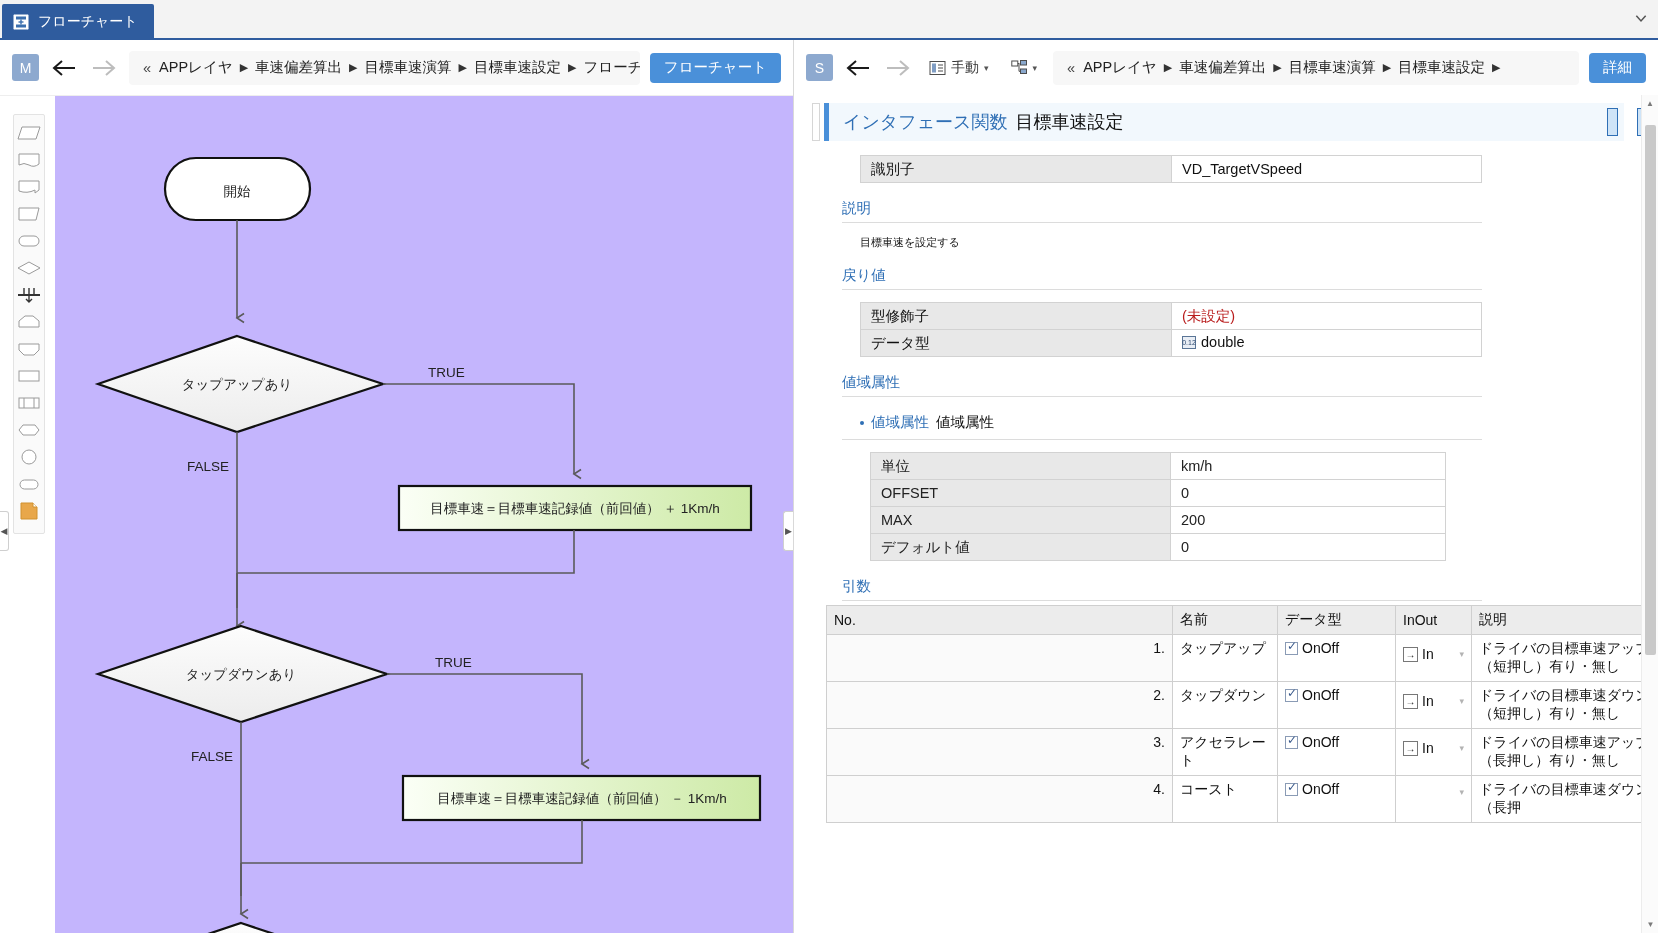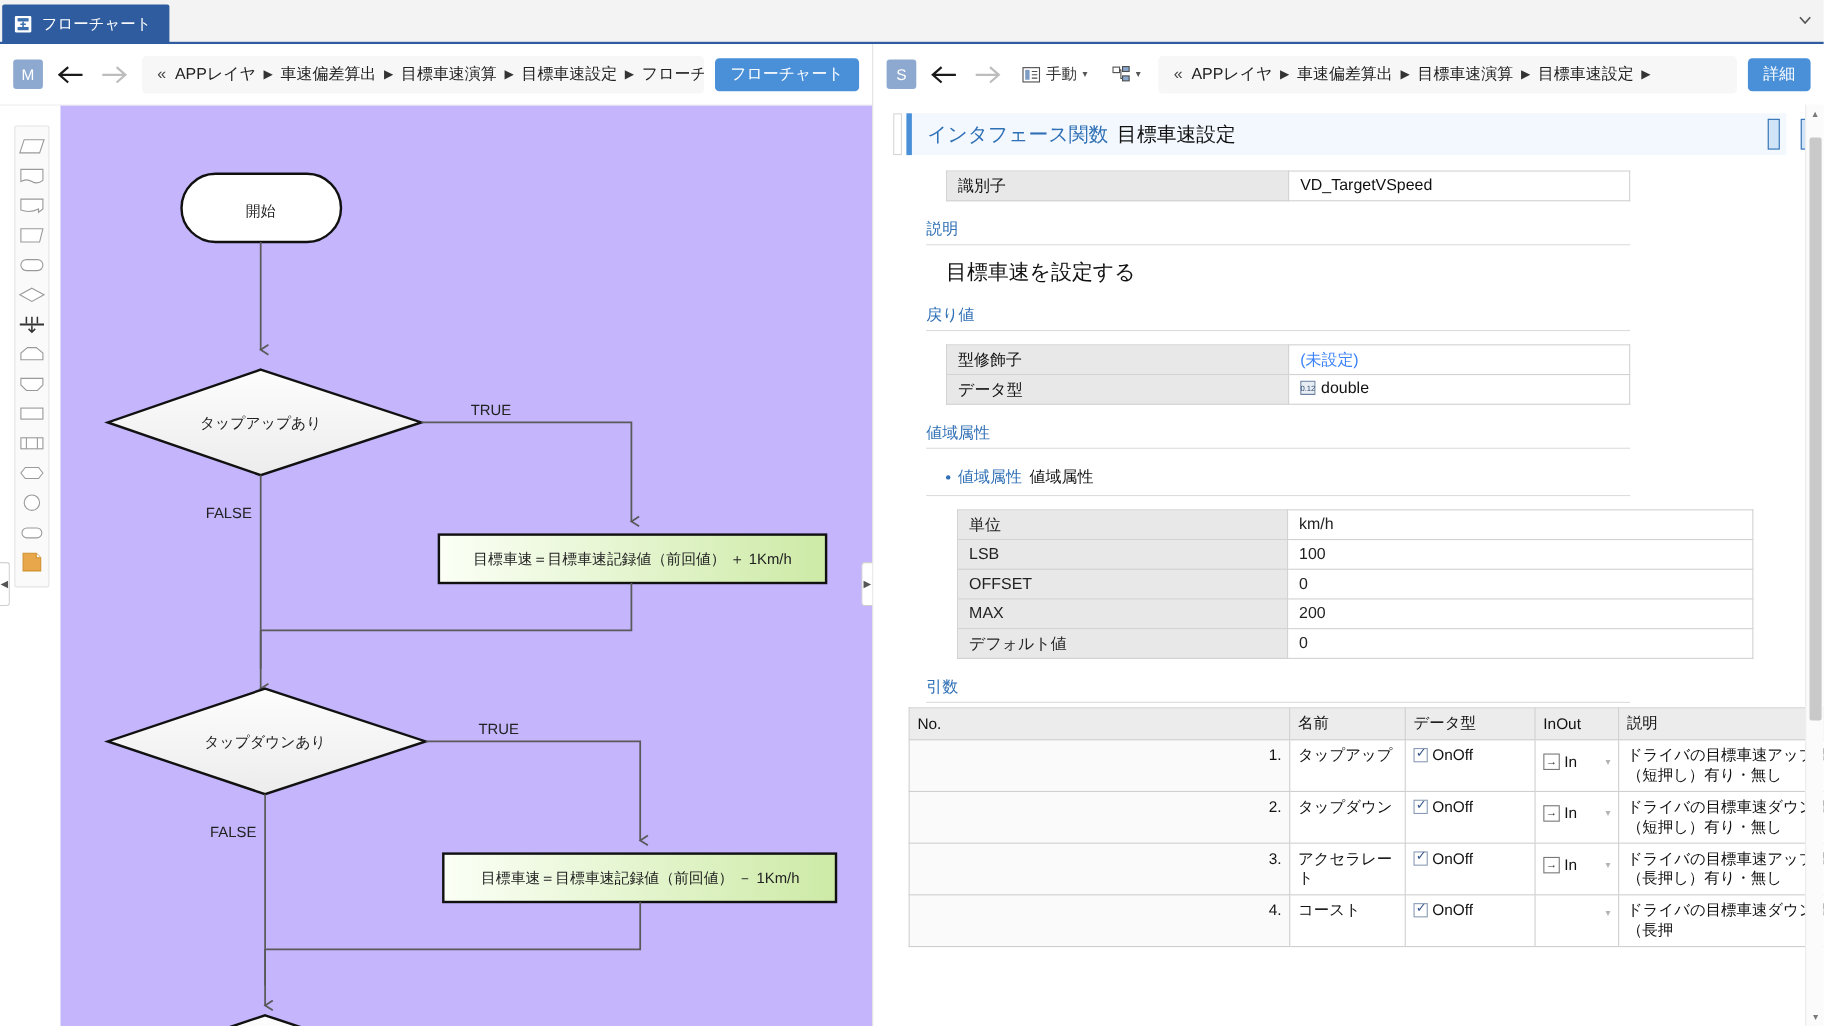--- a/index.html
+++ b/index.html
@@ -100,34 +100,34 @@
   }
   .hdr-mark2{
     position:absolute; right:-24px; top:5px; width:11px; height:28px;
     background:#cfe4f7; border:1px solid #2f6fb5;
   }
 
   .kvtable{ margin:14px 0 0 66px; width:622px; border-collapse:collapse; table-layout:fixed; }
   .kvtable td{ border:1px solid #d2d2d2; height:27px; font-size:14.5px; padding:2px 10px;margin-left:16px; }
   .kvtable td.k{ width:311px; background:#e8e8e8; color:#111; }
   .kvtable td.v{ background:#fff; color:#111; }
-  .kvtable td.v.muted{ color:#3b82f6; }
+  .kvtable td.v.muted{ color:#b91c1c; }
 
   .sec{ margin:16px 0 0 48px; width:640px; }
   .sec-title{ color:#2f6fb5; font-size:14.5px; padding-bottom:4px; }
   .sec-rule{ border-bottom:1px solid #dcdcdc; }
-  .sec-text{ font-size:19px; color:#111; padding:12px 0 0 18px; }
+  .sec-text{ font-size:11px; color:#111; padding:12px 0 0 18px; }
 
   .bullet{ margin:16px 0 0 66px; font-size:14.5px; display:flex; align-items:center; gap:7px; }
   .bullet .dot{ width:4px; height:4px; border-radius:50%; background:#2f6fb5; display:inline-block; }
   .bullet .lnk{ color:#2f6fb5; }
   .bullet .pl{ color:#111; }
   .bullet-rule{ margin:7px 0 0 48px; width:640px; border-bottom:1px solid #dcdcdc; }
 
-  .attr-table{ margin:12px 0 0 76px; width:724px; border-collapse:collapse; table-layout:fixed; }
+  .attr-table{ margin:12px 0 0 76px; width:576px; border-collapse:collapse; table-layout:fixed; }
   .attr-table td{ border:1px solid #d2d2d2; height:27px; font-size:14.5px; padding:2px 10px; }
   .attr-table td.k{ width:300px; background:#e8e8e8; }
 
   .args-table{ margin:4px 0 0 32px; width:932px; border-collapse:collapse; table-layout:fixed; }
   .args-table th{
     background:#ececec; border:1px solid #cfcfcf; font-size:14px; font-weight:normal;
     text-align:left; padding:4px 7px; height:29px; color:#111;
   }
   .args-table td{ border:1px solid #cfcfcf; font-size:14px; padding:5px 7px; vertical-align:top; color:#111; }
   .args-table td.no{ text-align:right; background:#fafafa; width:44px; }
@@ -466,24 +466,20 @@
           <span class="lnk">値域属性</span>
           <span class="pl">値域属性</span>
         </div>
         <div class="bullet-rule"></div>
 
         <table class="attr-table">
           <tbody>
               <tr>
             <td class="k">単位</td>
             <td class="v">km/h</td>
-          </tr>
-          <tr>
-            <td class="k">LSB</td>
-            <td class="v">100</td>
           </tr>
           <tr>
             <td class="k">OFFSET</td>
             <td class="v">0</td>
           </tr>
           <tr>
             <td class="k">MAX</td>
             <td class="v">200</td>
           </tr>
           <tr>

